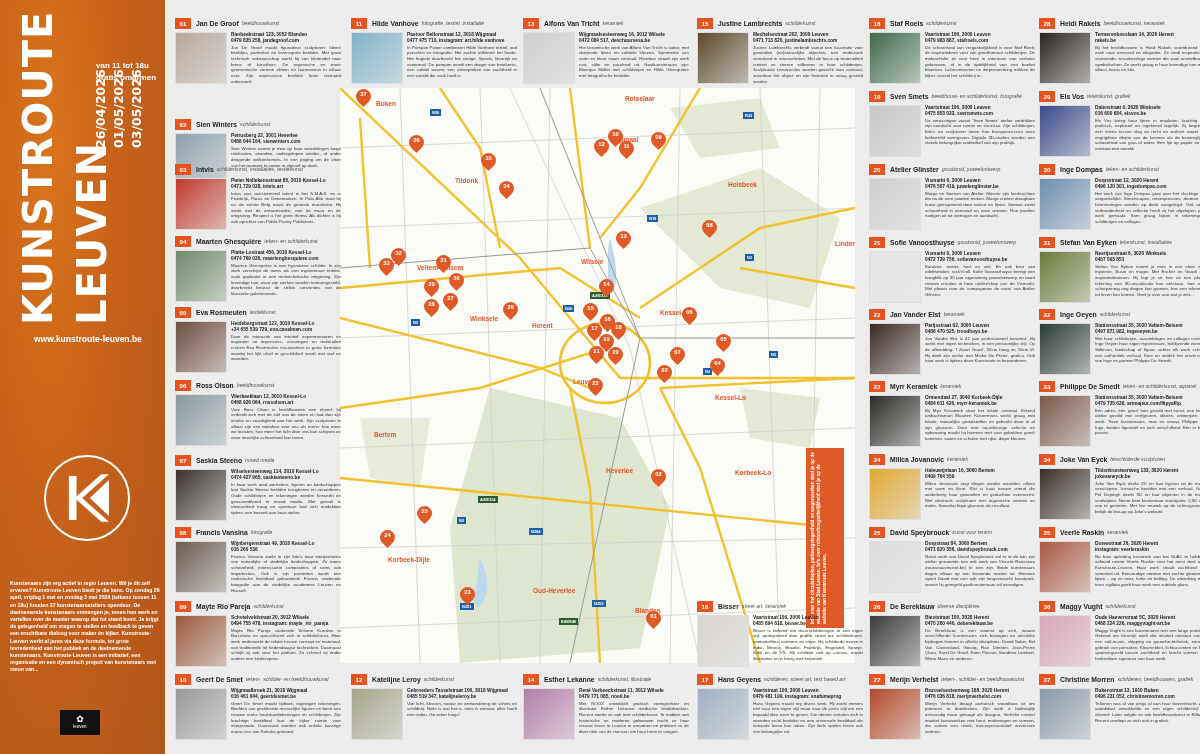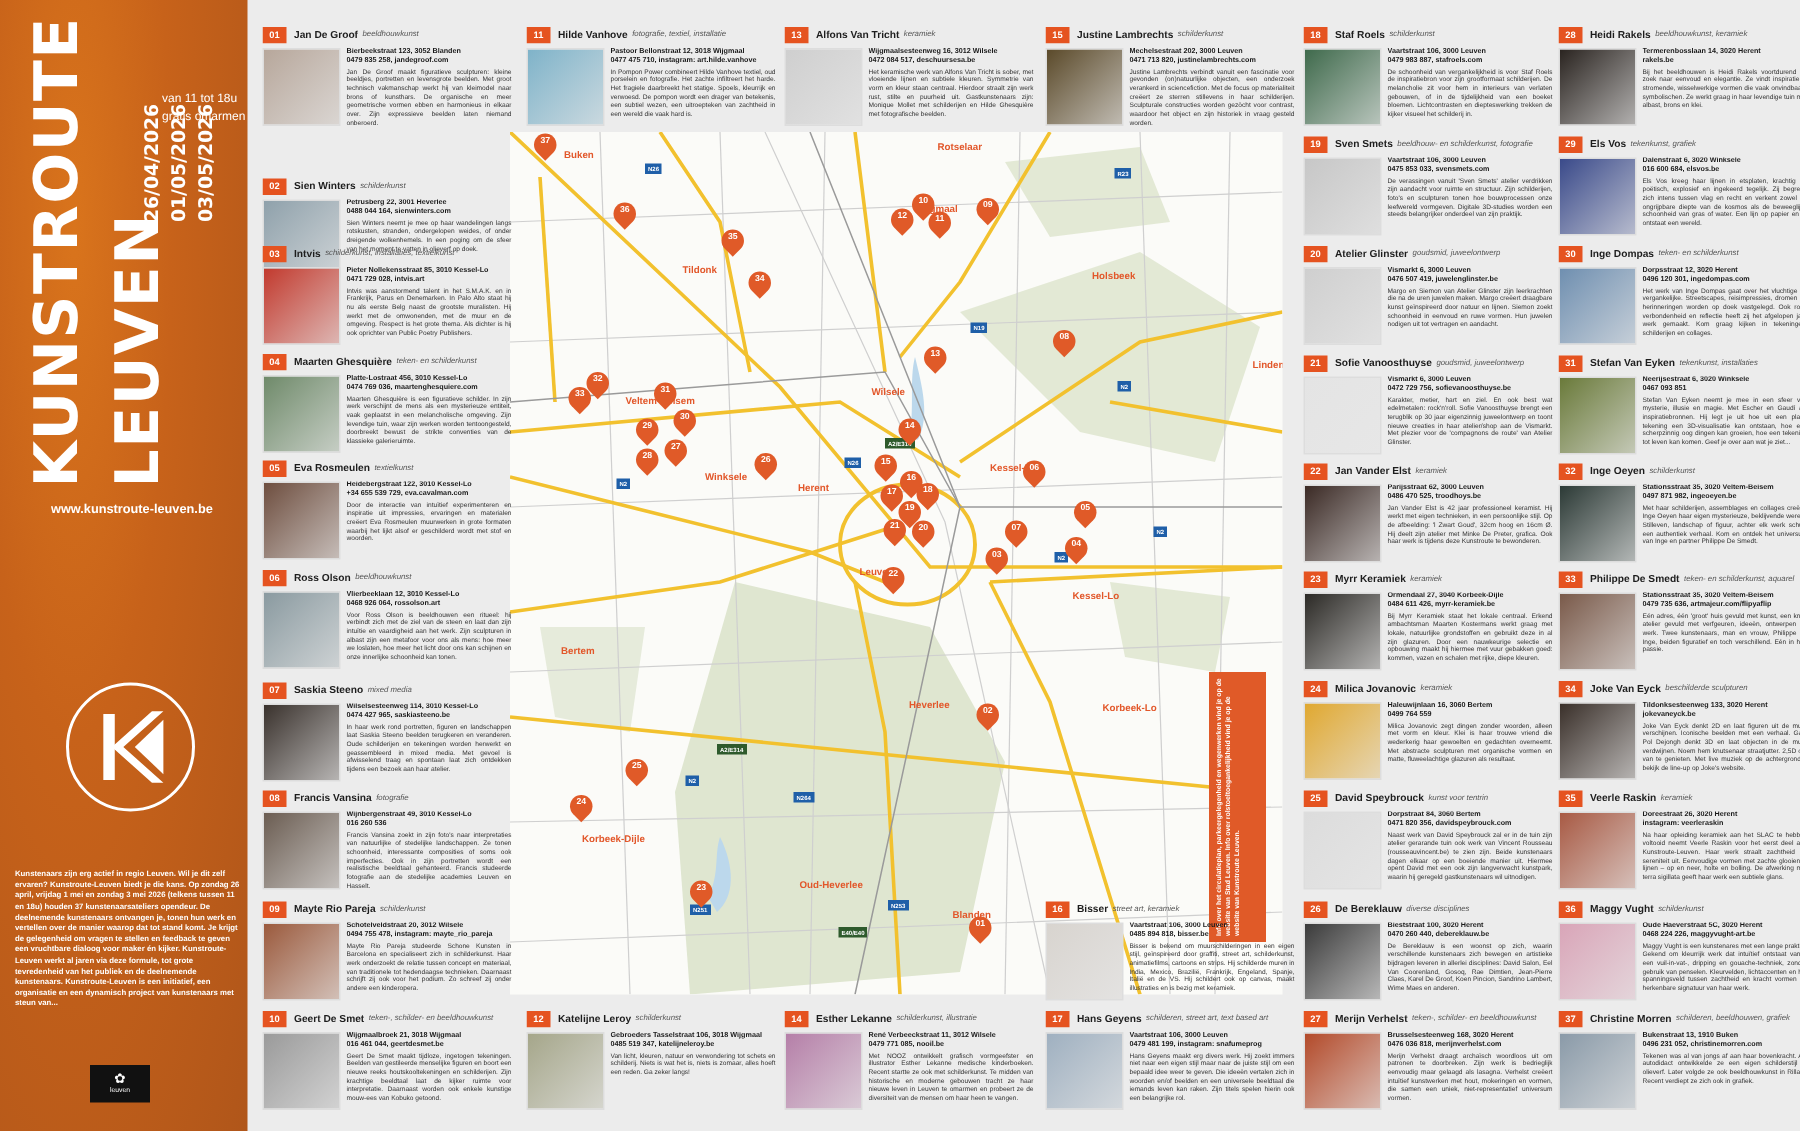--- a/index.html
+++ b/index.html
@@ -6,21 +6,21 @@
   html, body { width: 1200px; height: 754px; overflow: hidden; background: #ebebeb; font-family: "Liberation Sans", "DejaVu Sans", sans-serif; }
   #page { position: relative; width: 1200px; height: 754px; background: #ececec; }
 
   
   #sidebar { position: absolute; left: 0; top: 0; width: 165px; height: 754px;
     background: radial-gradient(ellipse at 30% 20%, #d9741c 0%, #c7621a 40%, #b0561a 100%); color: #fff; overflow: hidden; }
   #sidebar .vtitle { position: absolute; left: 18px; top: 325px; transform-origin: 0 0; transform: rotate(-90deg);
     font-family: "DejaVu Sans", sans-serif; font-weight: bold; color: #fff; white-space: nowrap; }
   #sidebar .vtitle .l1 { font-size: 40px; line-height: 40px; letter-spacing: 1px; display:block; }
   #sidebar .vtitle .l2 { font-size: 40px; line-height: 40px; letter-spacing: 1px; display:block; margin-top: 14px; }
-  #sidebar .hours { position: absolute; left: 108px; top: 60px; font-size: 8px; font-weight: normal; line-height: 12px; width: 70px; }
+  #sidebar .hours { position: absolute; left: 96px; top: 60px; font-size: 8px; font-weight: bold; line-height: 12px; width: 70px; }
   #sidebar .dates { position: absolute; left: 92px; top: 148px; transform-origin: 0 0; transform: rotate(-90deg);
     font-size: 12.5px; font-weight: bold; line-height: 18px; font-family: "DejaVu Sans", sans-serif; white-space: nowrap; }
   #sidebar .dates span { display: block; }
   #sidebar .website { position: absolute; left: 34px; top: 334px; font-size: 8.5px; font-weight: bold; white-space: nowrap; }
   #sidebar .logo { position: absolute; left: 44px; top: 455px; width: 86px; height: 86px; border: 2px solid #fff; border-radius: 50%; }
   #sidebar .logo svg { width: 100%; height: 100%; }
   #sidebar .intro { position: absolute; left: 10px; top: 580px; width: 152px; font-size: 5.2px; line-height: 7.2px; font-weight: bold; color: #fff; }
   #sidebar .leuven-logo { position: absolute; left: 60px; top: 710px; width: 40px; height: 25px; background: #111; color: #fff; font-size: 4.5px; text-align: center; padding-top: 4px; }
   #sidebar .leuven-logo .g { display:block; font-size: 9px; line-height: 10px; }
 

